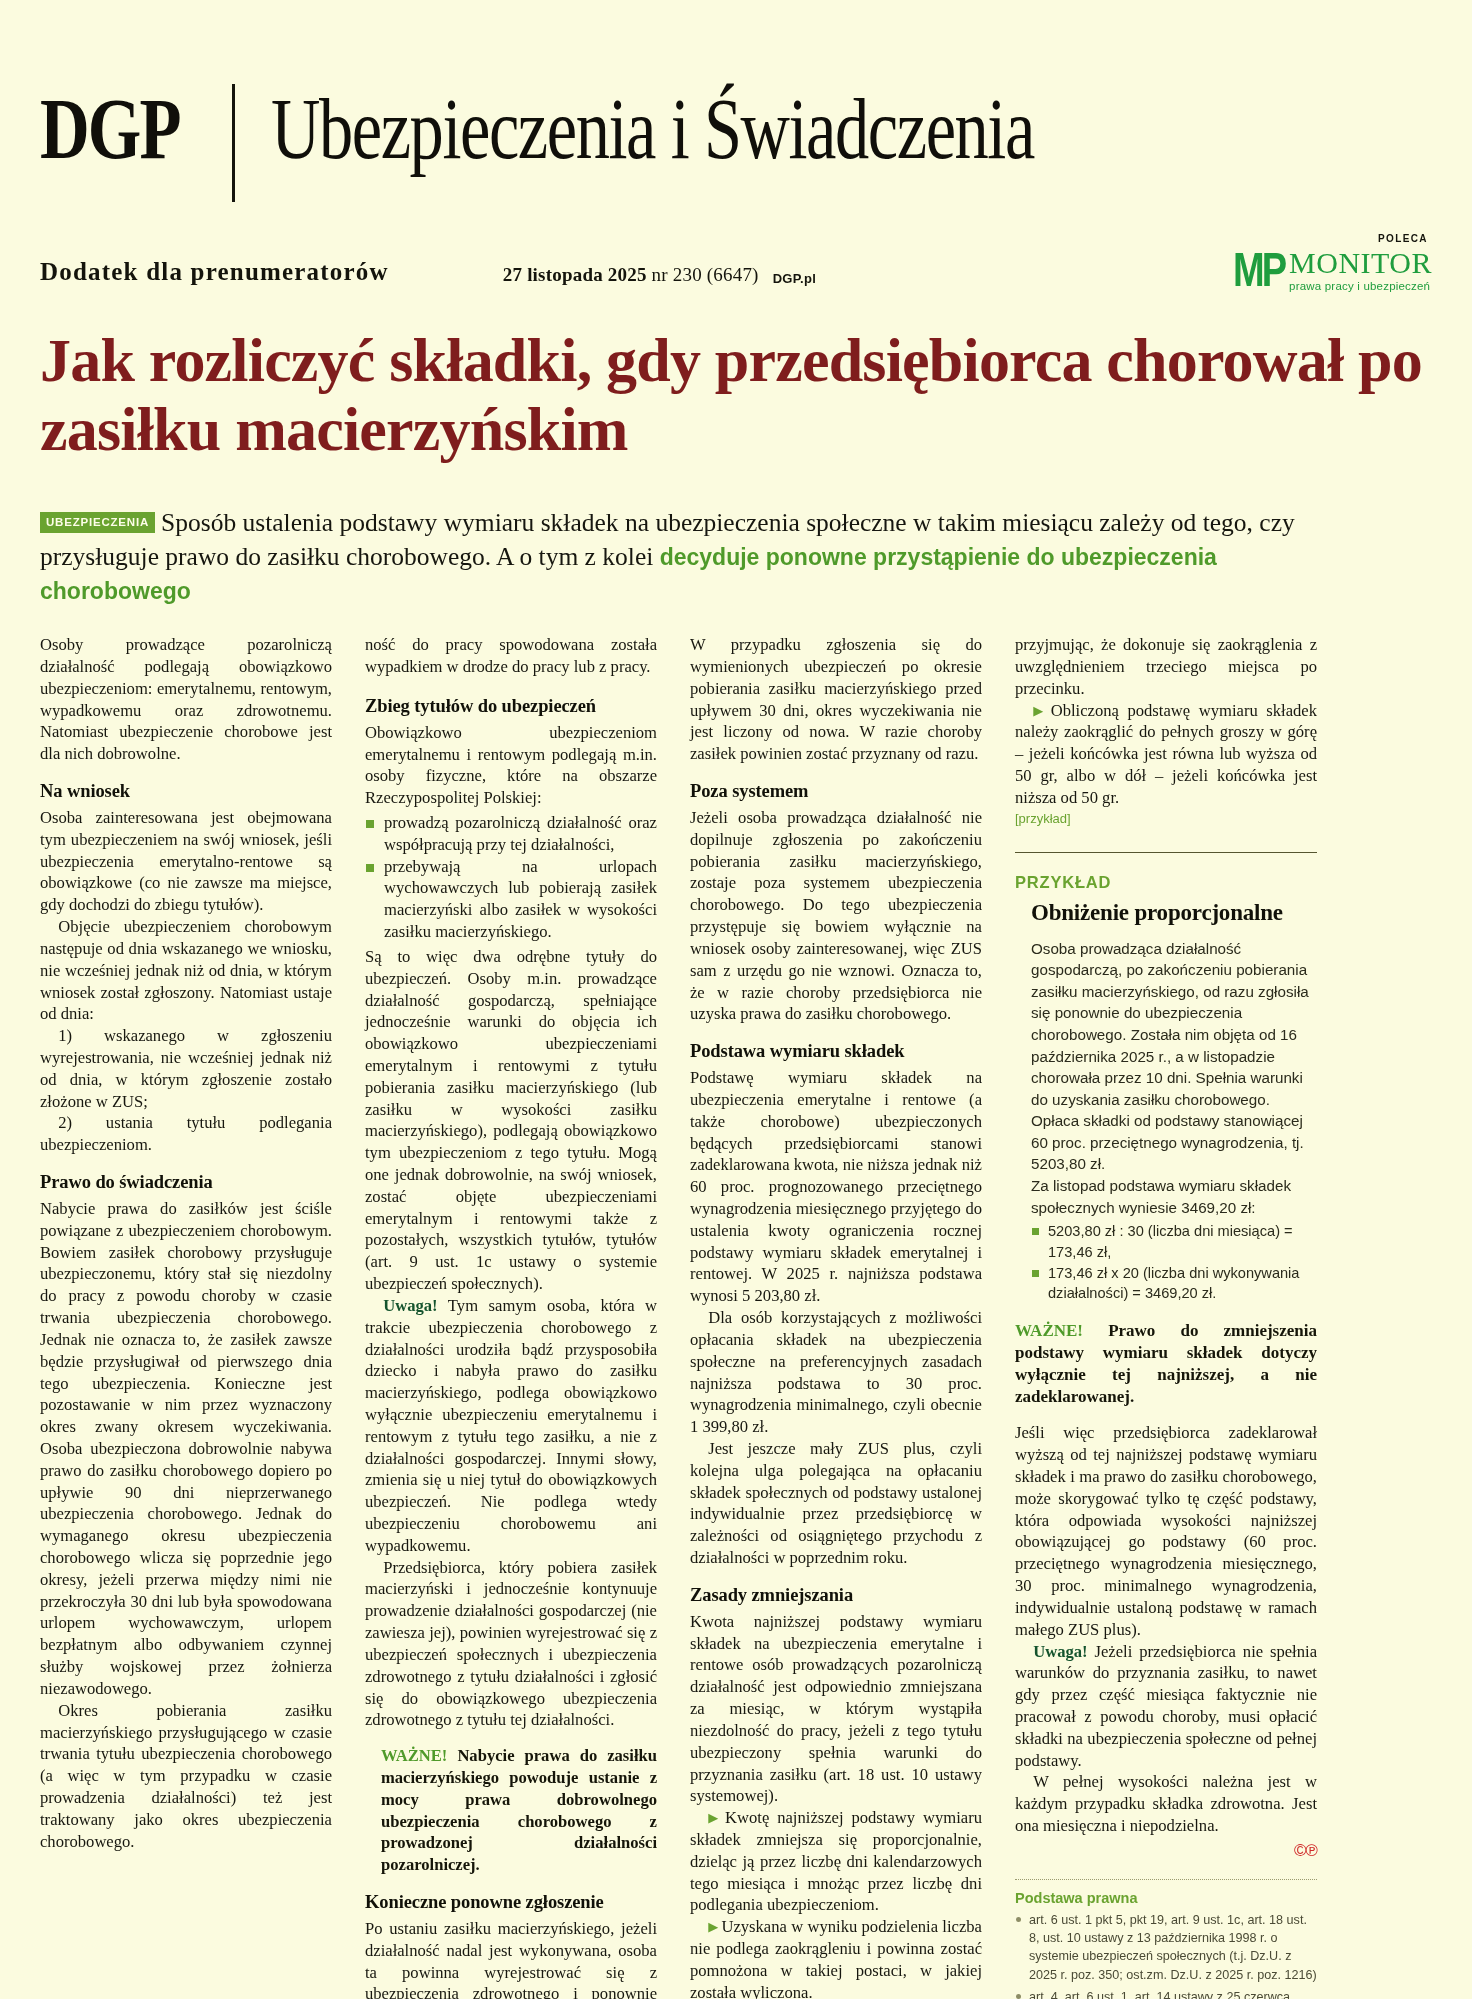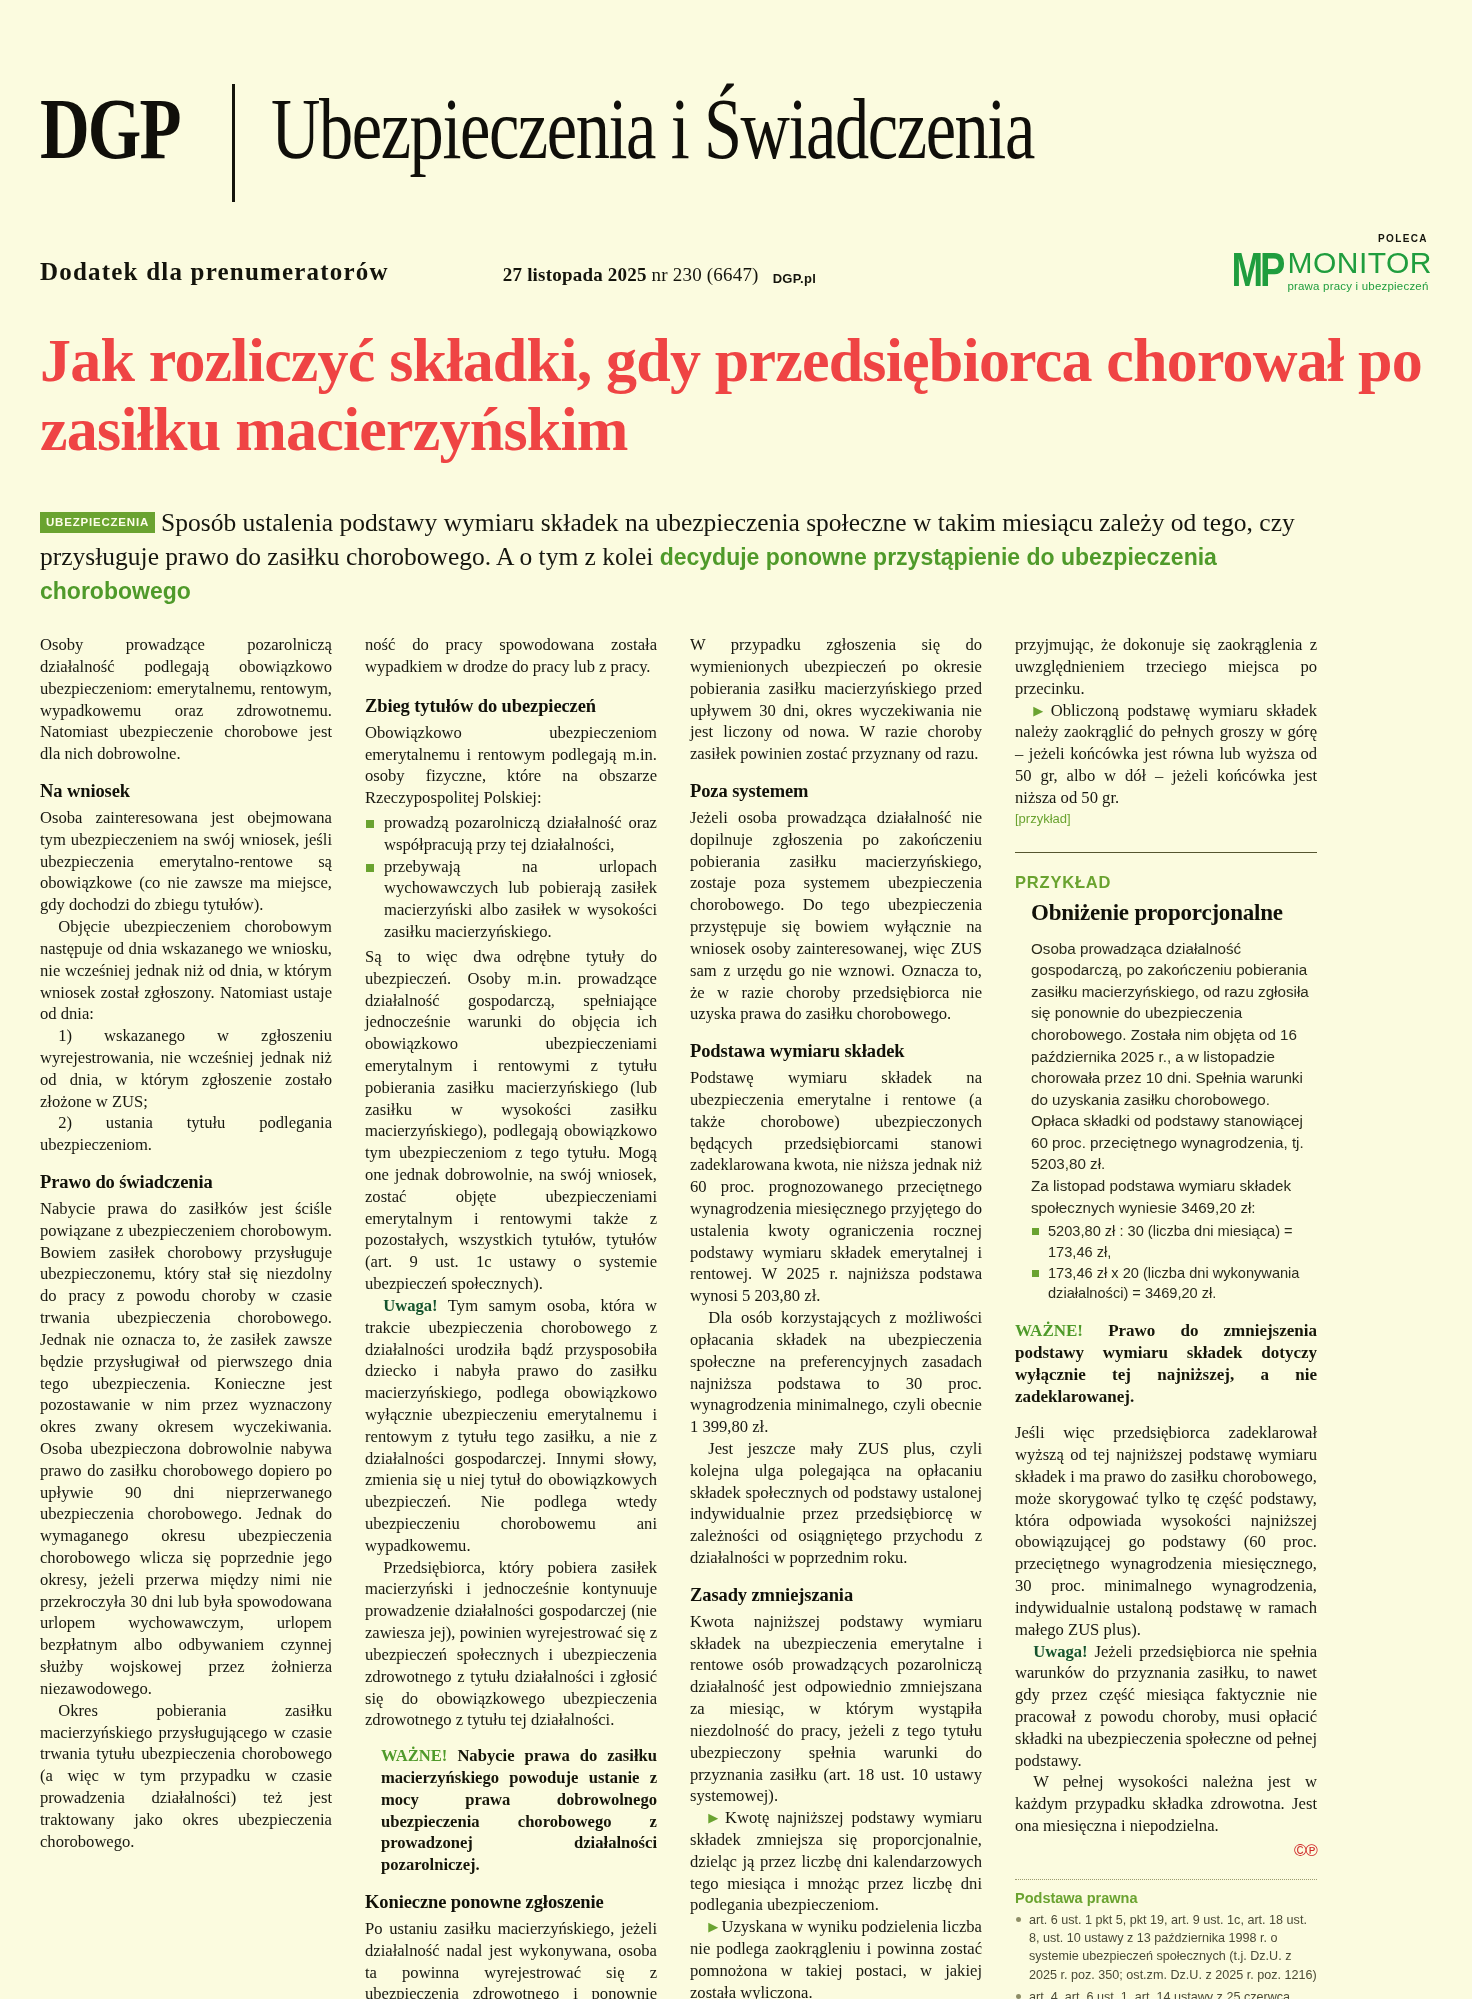--- a/index.html
+++ b/index.html
@@ -115,42 +115,42 @@
     font-size: 38px;
     color: #1f9d3e;
     line-height: 0.8;
     letter-spacing: -3px;
     transform: scaleY(1.25);
     transform-origin: center;
     margin-right: 5px;
   }
   .monitor-texts { text-align: left; }
   .monitor-word {
-    font-family: Liberation Sans, sans-serif;
+    font-family: Liberation Serif, serif;
     font-size: 30px;
     color: #1f9d3e;
     letter-spacing: 0.5px;
     line-height: 1;
   }
   .monitor-sub {
     font-family: "Liberation Sans", sans-serif;
     font-size: 11.5px;
     color: #1f9d3e;
     letter-spacing: 0.2px;
     margin-top: 2px;
   }
 
   
   .headline {
     font-family: "Liberation Serif", serif;
     font-size: 62px;
     line-height: 1.12;
     letter-spacing: -0.8px;
     margin-top: 40px;
-    color: #ef4444;
+    color: #7f1d1d;
   }
 
   
   .lead {
     margin-top: 30px;
     font-family: "Liberation Serif", serif;
     font-size: 25.5px;
     line-height: 1.33;
     color: #16160f;
     max-width: 1310px;

